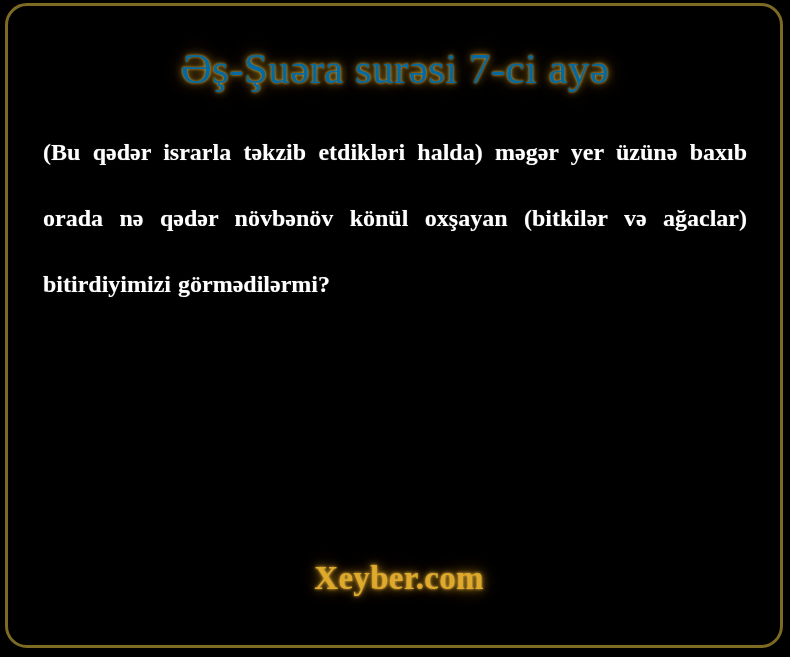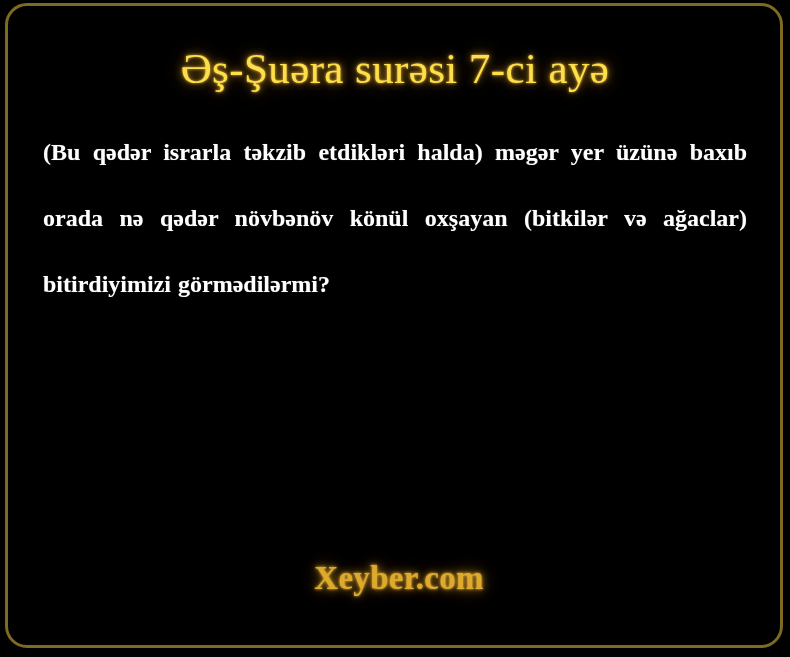--- a/index.html
+++ b/index.html
@@ -43,21 +43,21 @@
 
   .title {
     margin: 0;
     padding-top: 44px;
     text-align: center;
     font-family: "Liberation Serif", "DejaVu Serif", serif;
     font-size: 43px;
     font-weight: normal;
     line-height: 1.18;
     letter-spacing: 0.4px;
-    color: #fde047;
+    color: #0369a1;
     text-shadow:
       0 0 3px rgba(240,188,70,0.95),
       0 0 9px rgba(224,166,36,0.75),
       0 0 20px rgba(200,142,20,0.45),
       0 0 34px rgba(160,112,10,0.30);
     white-space: nowrap;
   }
 
   .verse {
     margin: 0;

